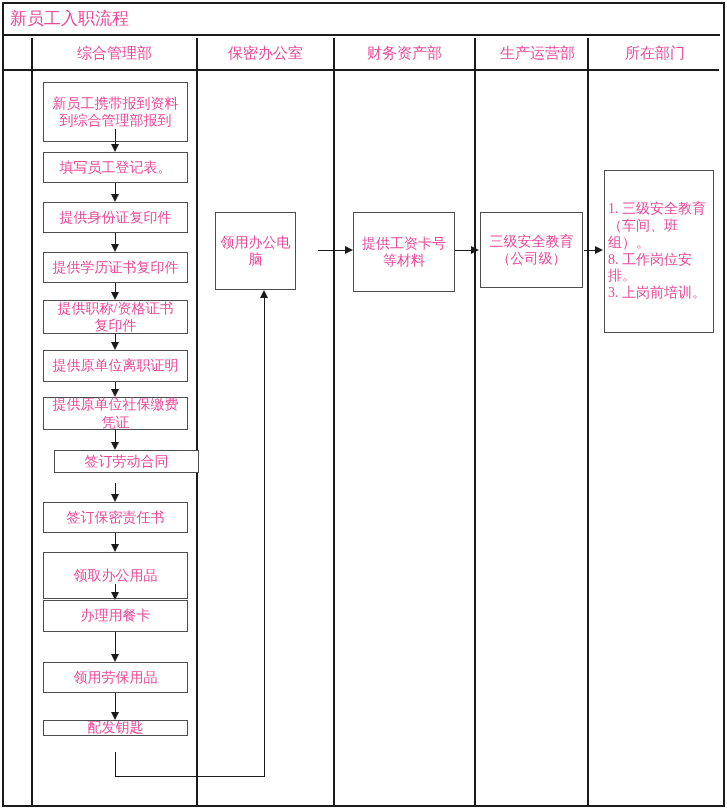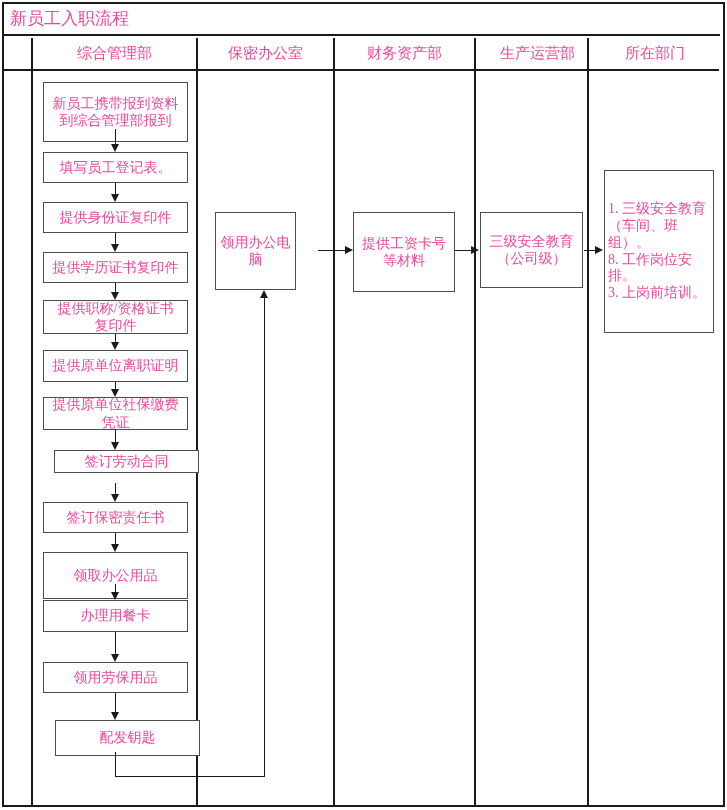--- a/index.html
+++ b/index.html
@@ -77,21 +77,21 @@
   <div class="abs node lane1" style="top:202px;height:31px;">提供身份证复印件</div>
   <div class="abs node lane1" style="top:252px;height:31px;">提供学历证书复印件</div>
   <div class="abs node lane1 pad8" style="top:300px;height:34px;">提供职称/资格证书复印件</div>
   <div class="abs node lane1" style="top:350px;height:32px;">提供原单位离职证明</div>
   <div class="abs node lane1" style="top:397px;height:33px;">提供原单位社保缴费凭证</div>
   <div class="abs node lane1" style="top:450px;height:23px;margin-left:11px;">签订劳动合同</div>
   <div class="abs node lane1" style="top:502px;height:31px;">签订保密责任书</div>
   <div class="abs node lane1" style="top:552px;height:47px;">领取办公用品</div>
   <div class="abs node lane1" style="top:662px;height:31px;">领用劳保用品</div>
   <div class="abs node lane1" style="top:600px;height:32px;">办理用餐卡</div>
-  <div class="abs node lane1" style="top:720px;height:36px;margin-left:12px;">配发钥匙</div>
+  <div class="abs node lane1" style="top:720px;height:16px;">配发钥匙</div>
 
   <div class="abs aline vline" style="left:115px;top:129px;height:15px;"></div>
   <div class="abs ah-down" style="left:111px;top:144px;"></div>
   <div class="abs aline vline" style="left:115px;top:183px;height:11px;"></div>
   <div class="abs ah-down" style="left:111px;top:194px;"></div>
   <div class="abs aline vline" style="left:115px;top:233px;height:11px;"></div>
   <div class="abs ah-down" style="left:111px;top:244px;"></div>
   <div class="abs aline vline" style="left:115px;top:283px;height:9px;"></div>
   <div class="abs ah-down" style="left:111px;top:292px;"></div>
   <div class="abs aline vline" style="left:115px;top:334px;height:8px;"></div>

